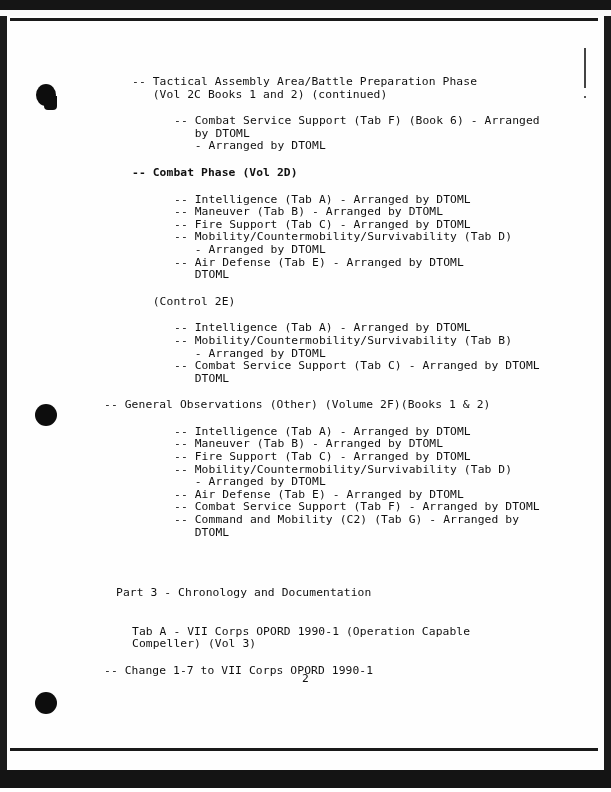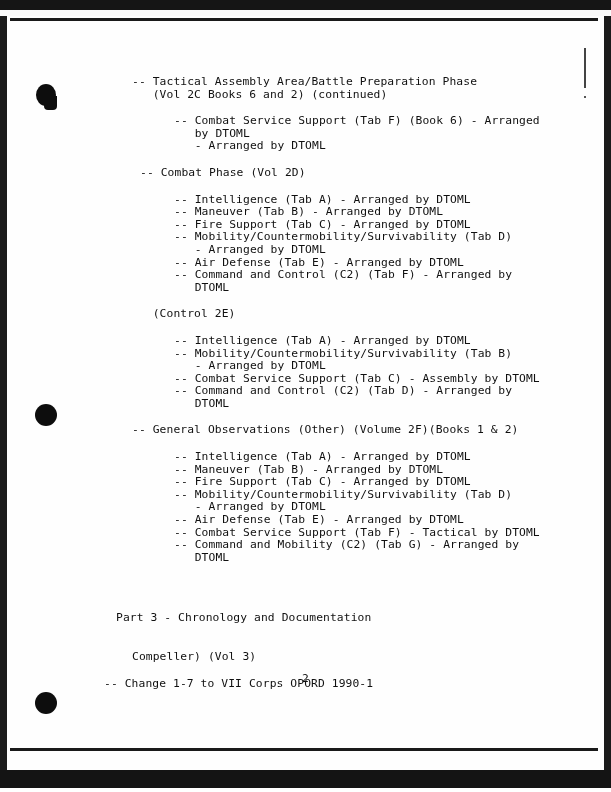--- a/index.html
+++ b/index.html
@@ -129,78 +129,77 @@
   <div class="hole-1b"></div>
   <div class="binder-hole hole-2"></div>
   <div class="binder-hole hole-3"></div>
 
   <div class="margin-tick"></div>
   <div class="margin-dot"></div>
 
   <div class="content" id="content">
       <div style="margin-left: 28px;">
         <div class="line">-- Tactical Assembly Area/Battle Preparation Phase</div>
-        <div class="line">   (Vol 2C Books 6 and 2) (continued)</div>
+        <div class="line">   (Vol 2C Books 1 and 2) (continued)</div>
       </div>
       <div style="height: 14px;"></div>
       <div style="margin-left: 70px;">
         <div class="line">-- Combat Service Support (Tab F) (Book 6) - Arranged</div>
         <div class="line">   by DTOML</div>
         <div class="line">   - Arranged by DTOML</div>
       </div>
       <div style="height: 14px;"></div>
-      <div style="margin-left: 36px;">
+      <div style="margin-left: 28px; font-weight: bold;">
         <div class="line">-- Combat Phase (Vol 2D)</div>
       </div>
       <div style="height: 14px;"></div>
       <div style="margin-left: 70px;">
         <div class="line">-- Intelligence (Tab A) - Arranged by DTOML</div>
         <div class="line">-- Maneuver (Tab B) - Arranged by DTOML</div>
         <div class="line">-- Fire Support (Tab C) - Arranged by DTOML</div>
         <div class="line">-- Mobility/Countermobility/Survivability (Tab D)</div>
         <div class="line">   - Arranged by DTOML</div>
         <div class="line">-- Air Defense (Tab E) - Arranged by DTOML</div>
-        <div class="line">-- Command and Control (C2) (Tab F) - Arranged by</div>
         <div class="line">   DTOML</div>
       </div>
       <div style="height: 14px;"></div>
       <div style="margin-left: 28px;">
         <div class="line">   (Control 2E)</div>
       </div>
       <div style="height: 14px;"></div>
       <div style="margin-left: 70px;">
         <div class="line">-- Intelligence (Tab A) - Arranged by DTOML</div>
         <div class="line">-- Mobility/Countermobility/Survivability (Tab B)</div>
         <div class="line">   - Arranged by DTOML</div>
-        <div class="line">-- Combat Service Support (Tab C) - Assembly by DTOML</div>
-        <div class="line">-- Command and Control (C2) (Tab D) - Arranged by</div>
+        <div class="line">-- Combat Service Support (Tab C) - Arranged by DTOML</div>
         <div class="line">   DTOML</div>
       </div>
       <div style="height: 14px;"></div>
-      <div style="margin-left: 28px;">
+      <div style="">
         <div class="line">-- General Observations (Other) (Volume 2F)(Books 1 &amp; 2)</div>
       </div>
       <div style="height: 14px;"></div>
       <div style="margin-left: 70px;">
         <div class="line">-- Intelligence (Tab A) - Arranged by DTOML</div>
         <div class="line">-- Maneuver (Tab B) - Arranged by DTOML</div>
         <div class="line">-- Fire Support (Tab C) - Arranged by DTOML</div>
         <div class="line">-- Mobility/Countermobility/Survivability (Tab D)</div>
         <div class="line">   - Arranged by DTOML</div>
         <div class="line">-- Air Defense (Tab E) - Arranged by DTOML</div>
-        <div class="line">-- Combat Service Support (Tab F) - Tactical by DTOML</div>
+        <div class="line">-- Combat Service Support (Tab F) - Arranged by DTOML</div>
         <div class="line">-- Command and Mobility (C2) (Tab G) - Arranged by</div>
         <div class="line">   DTOML</div>
       </div>
       <div style="height: 48px;"></div>
       <div style="margin-left: 12px;">
         <div class="line">Part 3 - Chronology and Documentation</div>
       </div>
       <div style="height: 26px;"></div>
       <div style="margin-left: 28px;">
+        <div class="line">Tab A - VII Corps OPORD 1990-1 (Operation Capable</div>
         <div class="line">Compeller) (Vol 3)</div>
       </div>
       <div style="height: 14px;"></div>
       <div style="">
         <div class="line">-- Change 1-7 to VII Corps OPORD 1990-1</div>
       </div>
     </div>
 
   <div class="page-number">2</div>
 

